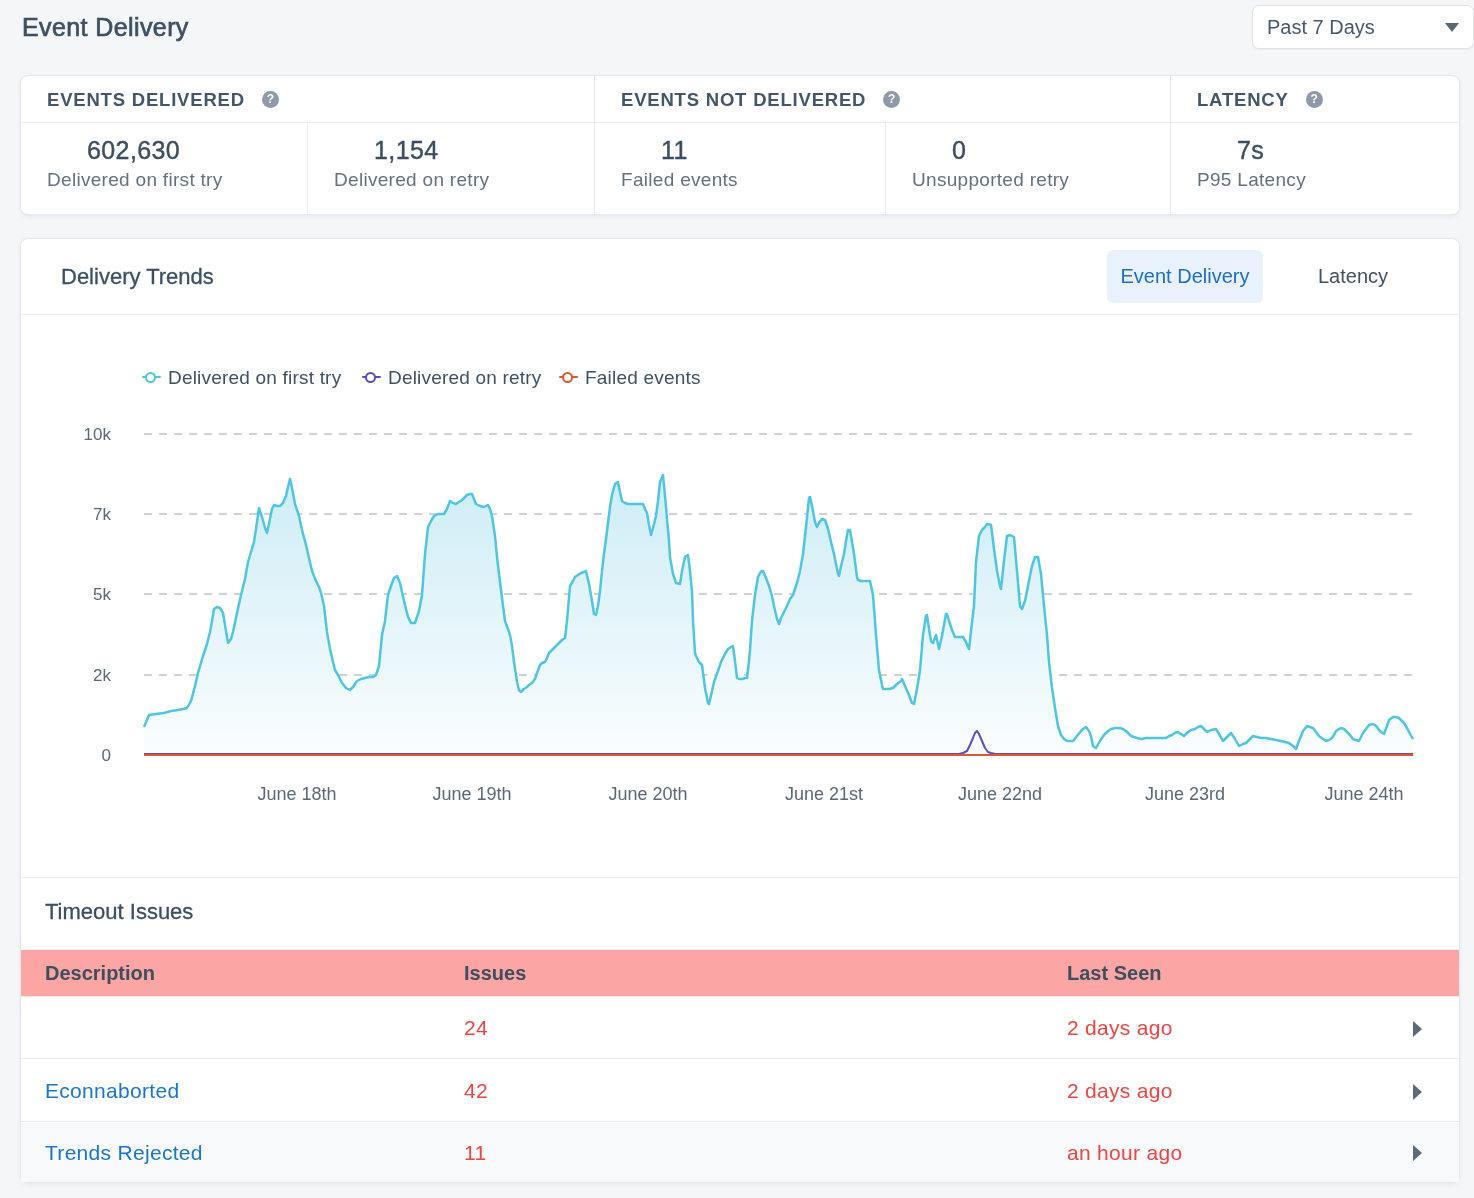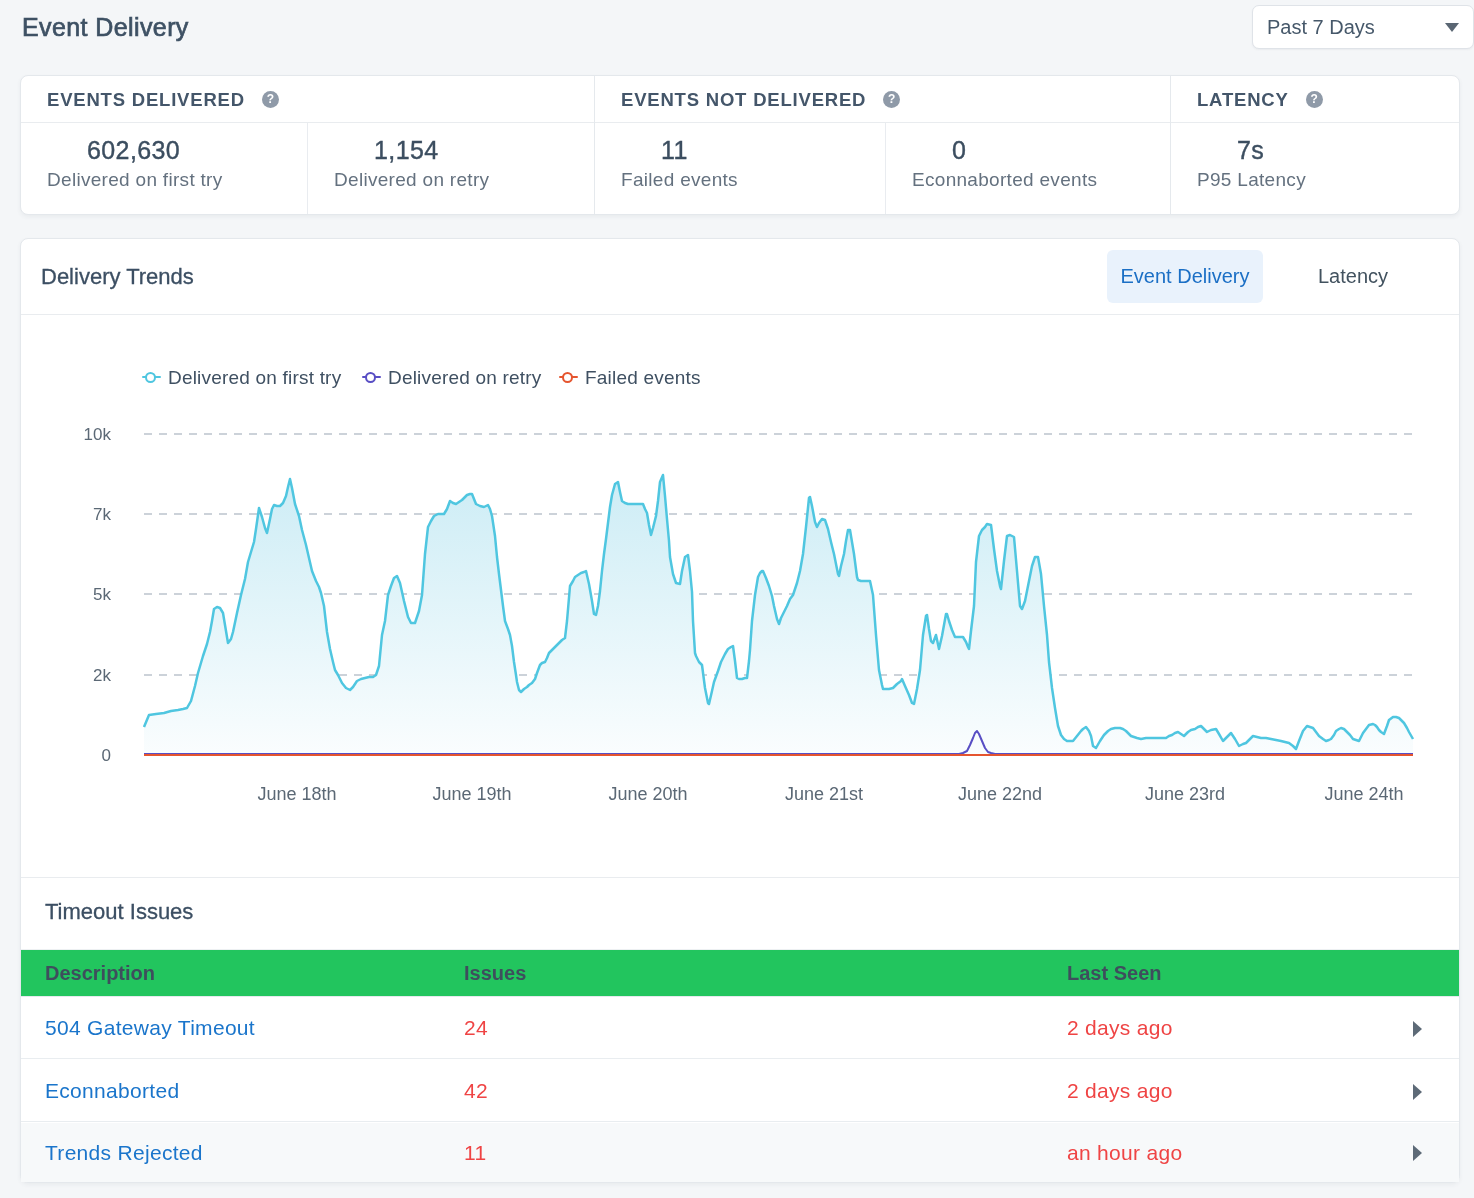--- a/index.html
+++ b/index.html
@@ -13,29 +13,29 @@
 .card { background:#fff; border:1px solid #e4e8ec; border-radius:8px; box-shadow:0 2px 4px rgba(55,65,80,.06); }
 #stats { left:20px; top:75px; width:1440px; height:140px; }
 .shead { top:0; height:47px; display:flex; align-items:center; font-size:18.5px; font-weight:700; letter-spacing:0.8px; color:#44566a; }
 .qi { display:inline-block; width:17px; height:17px; border-radius:50%; background:#8f9aa8; color:#fff; font-size:12px; font-weight:700; text-align:center; line-height:17px; margin-left:17px; letter-spacing:0; }
 .hline { left:0; right:0; top:46px; height:1px; background:#e9ecef; }
 .vsec { top:0; bottom:0; width:1px; background:#e5e9ed; }
 .vsub { top:47px; bottom:0; width:1px; background:#e9ecf0; }
 .num { font-size:25px; font-weight:400; -webkit-text-stroke:0.4px #3c4e60; color:#3c4e60; letter-spacing:0.4px; line-height:25px; top:62px;margin-left:40px; }
 .lbl { font-size:19px; color:#64717f; letter-spacing:0.3px; line-height:19px; top:94px; }
 #trends { left:20px; top:238px; width:1440px; height:945px; }
-.cardh { left:20px; top:0; height:75px; display:flex; align-items:center; font-size:22px; font-weight:400; -webkit-text-stroke:0.3px #3c4f63; color:#3c4f63; }
+.cardh { left:40px; top:0; height:75px; display:flex; align-items:center; font-size:22px; font-weight:400; -webkit-text-stroke:0.3px #3c4f63; color:#3c4f63; }
 #btn-ed { left:1086px; top:11px; width:156px; height:53px; background:#e9f2fc; border-radius:6px; text-align:center; line-height:53px; font-size:20px; font-weight:500; color:#1b6fc5; }
 #btn-lat { left:1252px; top:11px; width:160px; height:53px; text-align:center; line-height:53px; font-size:20px; color:#42525f; }
 .thline { left:0; right:0; height:1px; background:#e9ecef; }
 .leg { top:129px; height:19px; line-height:19px; font-size:19px; letter-spacing:0.2px; color:#3f5062; }
 .legline { top:137px; height:2px; border-radius:1px; }
 .legdot { top:132.5px; width:11px; height:11px; border-radius:50%; background:#fff; border-width:2.5px; border-style:solid; }
 #dlvh { left:24px; top:662px; font-size:22px; font-weight:400; -webkit-text-stroke:0.3px #3c4f63; color:#3c4f63; line-height:22px; }
-#thead { left:0; right:0; top:710px; height:48px; background:#22c55e; border-top:1px solid #edf0f2; border-bottom:1px solid #e5e9ed; font-size:20px; font-weight:700; color:#3e4e5d; }
+#thead { left:0; right:0; top:710px; height:48px; background:#fca5a5; border-top:1px solid #edf0f2; border-bottom:1px solid #e5e9ed; font-size:20px; font-weight:700; color:#3e4e5d; }
 #thead span { position:absolute; line-height:46px; }
 .row { left:0; right:0; height:62px; border-bottom:1px solid #e9edf0; font-size:21px; letter-spacing:0.3px; }
 .row .c { position:absolute; line-height:62px; }
 .link { color:#1a75cb; }
 .dark { color:#ef4444; }
 .chev { position:absolute; left:1392px; top:24px; width:0; height:0; border-top:8px solid transparent; border-bottom:8px solid transparent; border-left:9px solid #5d6a77; }
 </style>
 </head>
 <body>
 <div id="page">
@@ -54,21 +54,21 @@
     <div class="abs vsec" style="left:1149px"></div>
     <div class="abs vsub" style="left:286px"></div>
     <div class="abs vsub" style="left:864px"></div>
     <div class="abs num" style="left:26px">602,630</div>
       <div class="abs lbl" style="left:26px">Delivered on first try</div>
     <div class="abs num" style="left:313px">1,154</div>
       <div class="abs lbl" style="left:313px">Delivered on retry</div>
     <div class="abs num" style="left:600px">11</div>
       <div class="abs lbl" style="left:600px">Failed events</div>
     <div class="abs num" style="left:891px">0</div>
-      <div class="abs lbl" style="left:891px">Econnaborted events</div>
+      <div class="abs lbl" style="left:891px">Unsupported retry</div>
     <div class="abs num" style="left:1176px">7s</div>
       <div class="abs lbl" style="left:1176px">P95 Latency</div>
   </div>
 
   <div id="trends" class="abs card">
     <div class="abs cardh">Delivery Trends</div>
     <div id="btn-ed" class="abs">Event Delivery</div>
     <div id="btn-lat" class="abs">Latency</div>
     <div class="abs thline" style="top:75px"></div>
 
@@ -118,21 +118,20 @@
     </svg>
 
     <div class="abs thline" style="top:638px"></div>
     <div id="dlvh" class="abs">Timeout Issues</div>
     <div id="thead" class="abs">
       <span style="left:24px">Description</span>
       <span style="left:443px">Issues</span>
       <span style="left:1046px">Last Seen</span>
     </div>
     <div class="abs row" style="top:758px">
-      <span class="c link" style="left:24px">504 Gateway Timeout</span>
       <span class="c dark" style="left:443px">24</span>
       <span class="c dark" style="left:1046px">2 days ago</span>
       <span class="chev"></span>
     </div>
     <div class="abs row" style="top:821px">
       <span class="c link" style="left:24px">Econnaborted</span>
       <span class="c dark" style="left:443px">42</span>
       <span class="c dark" style="left:1046px">2 days ago</span>
       <span class="chev"></span>
     </div>

